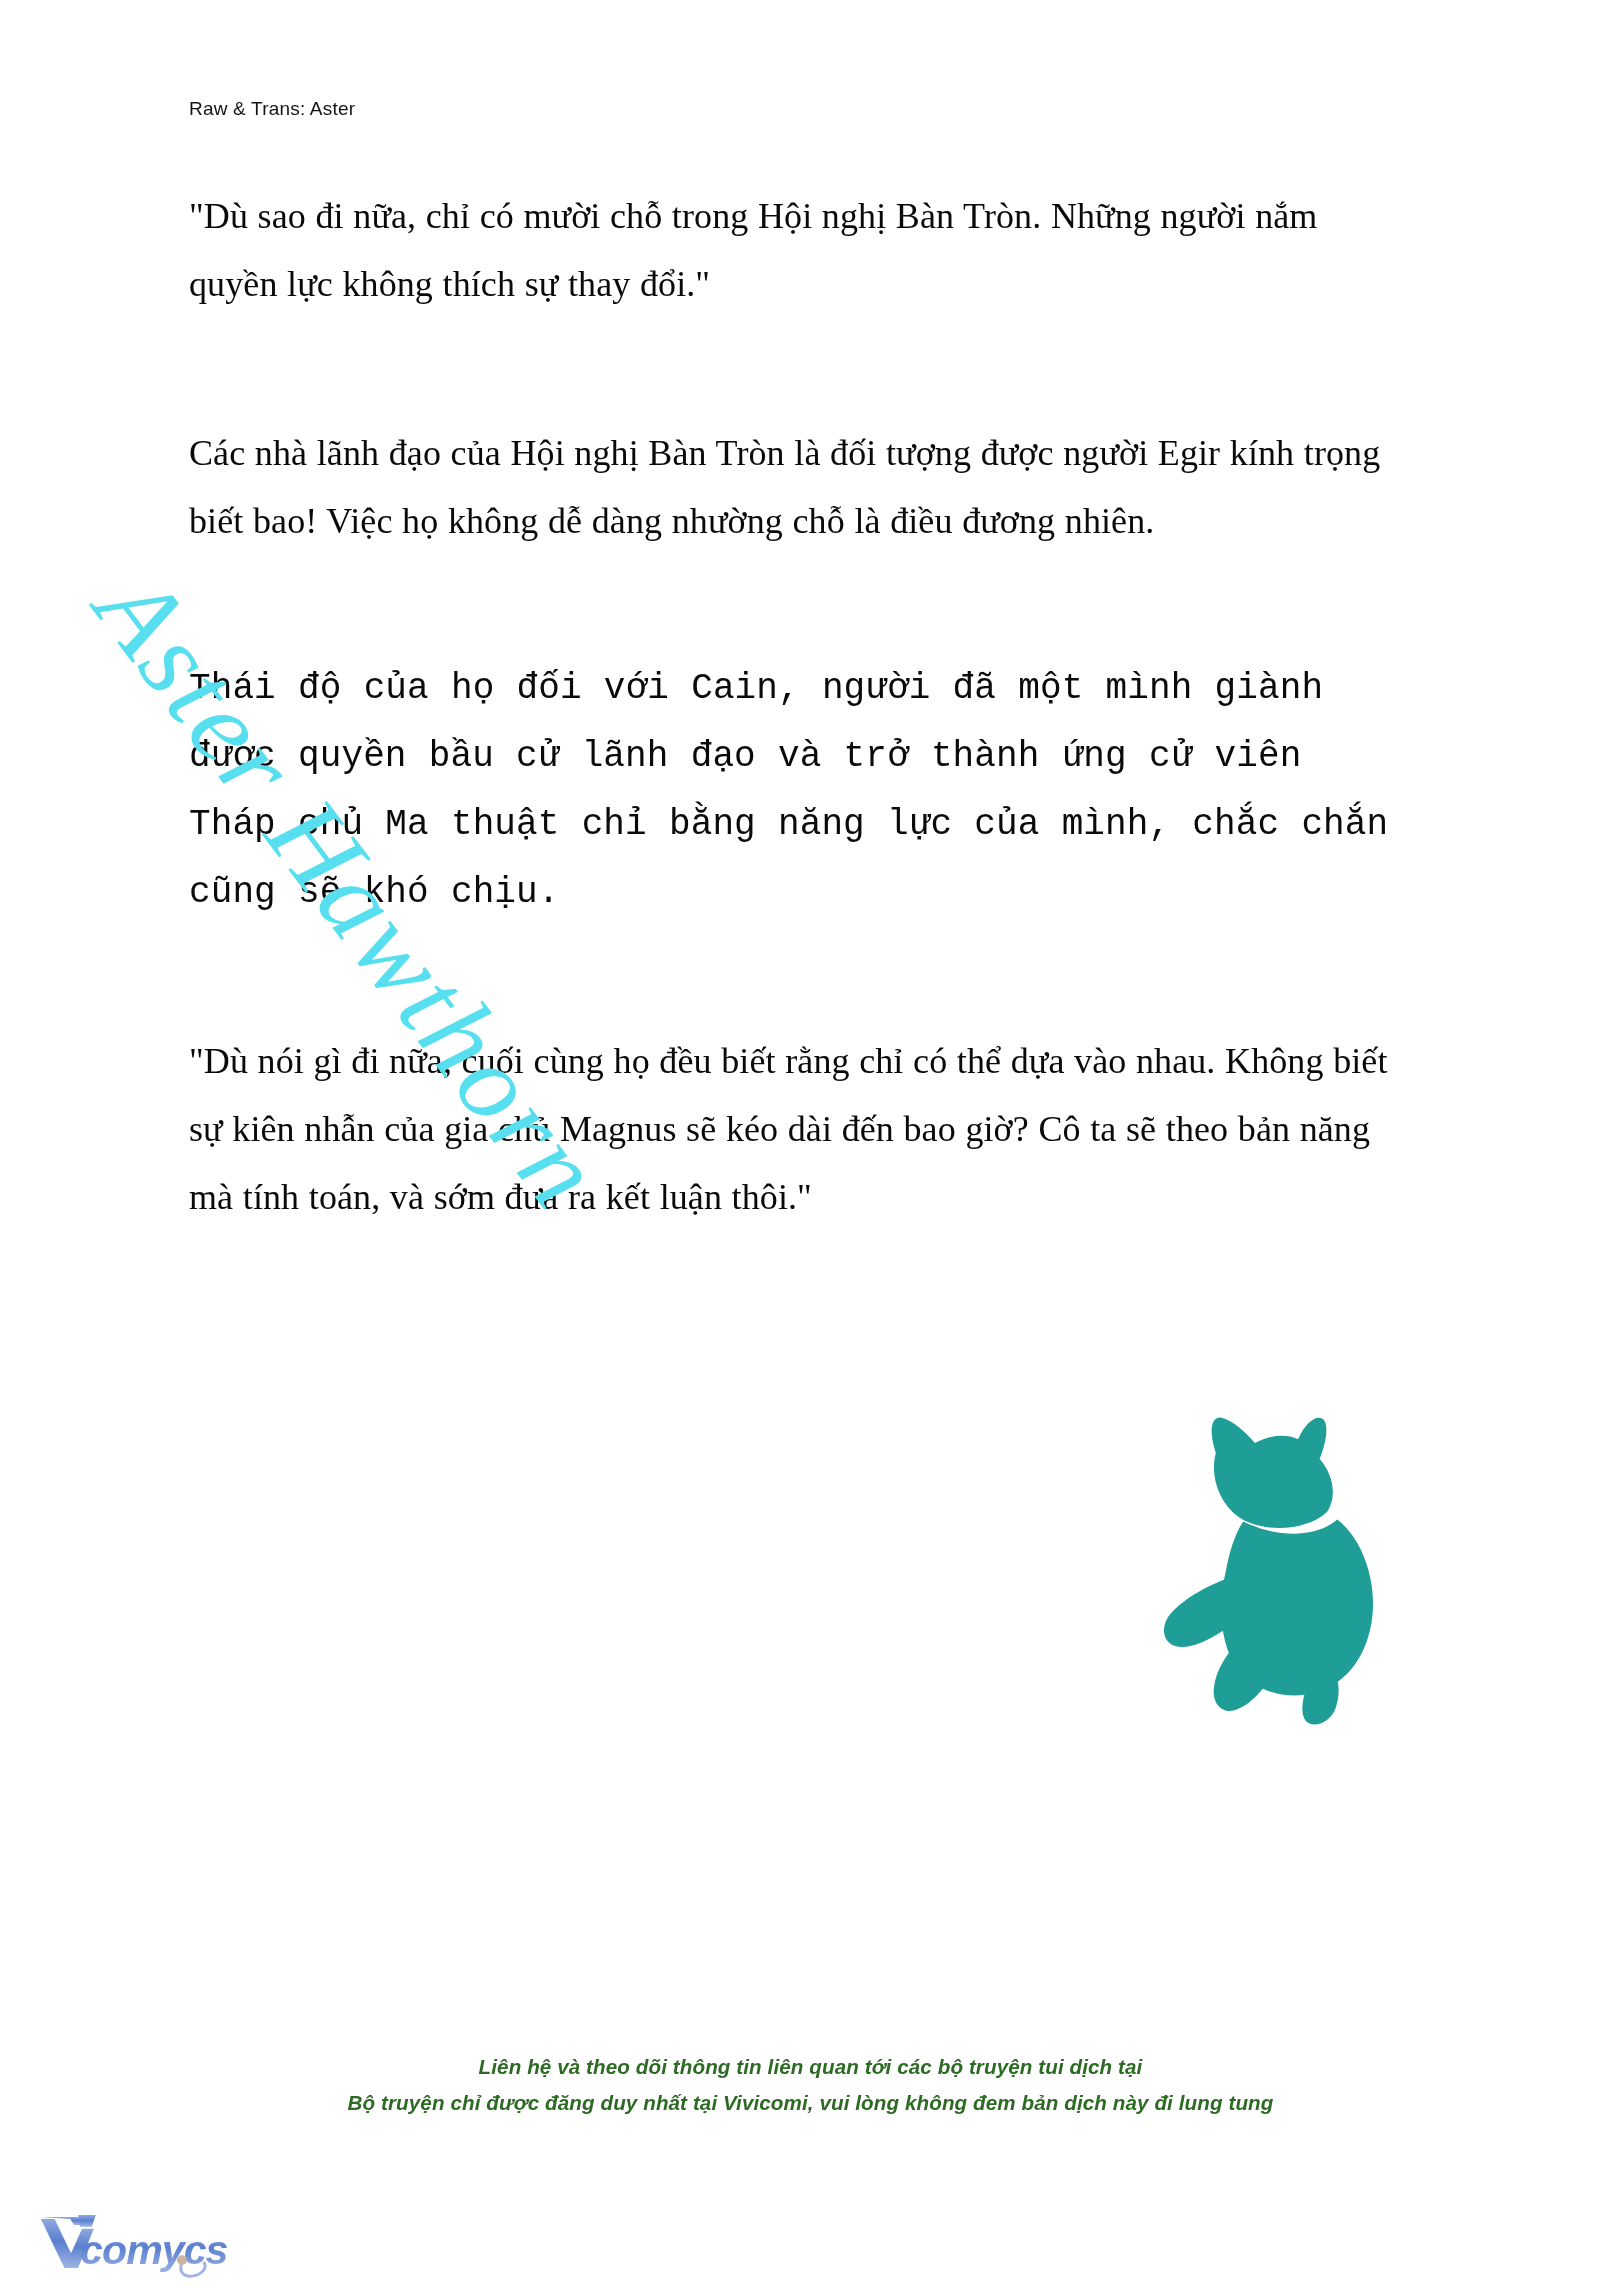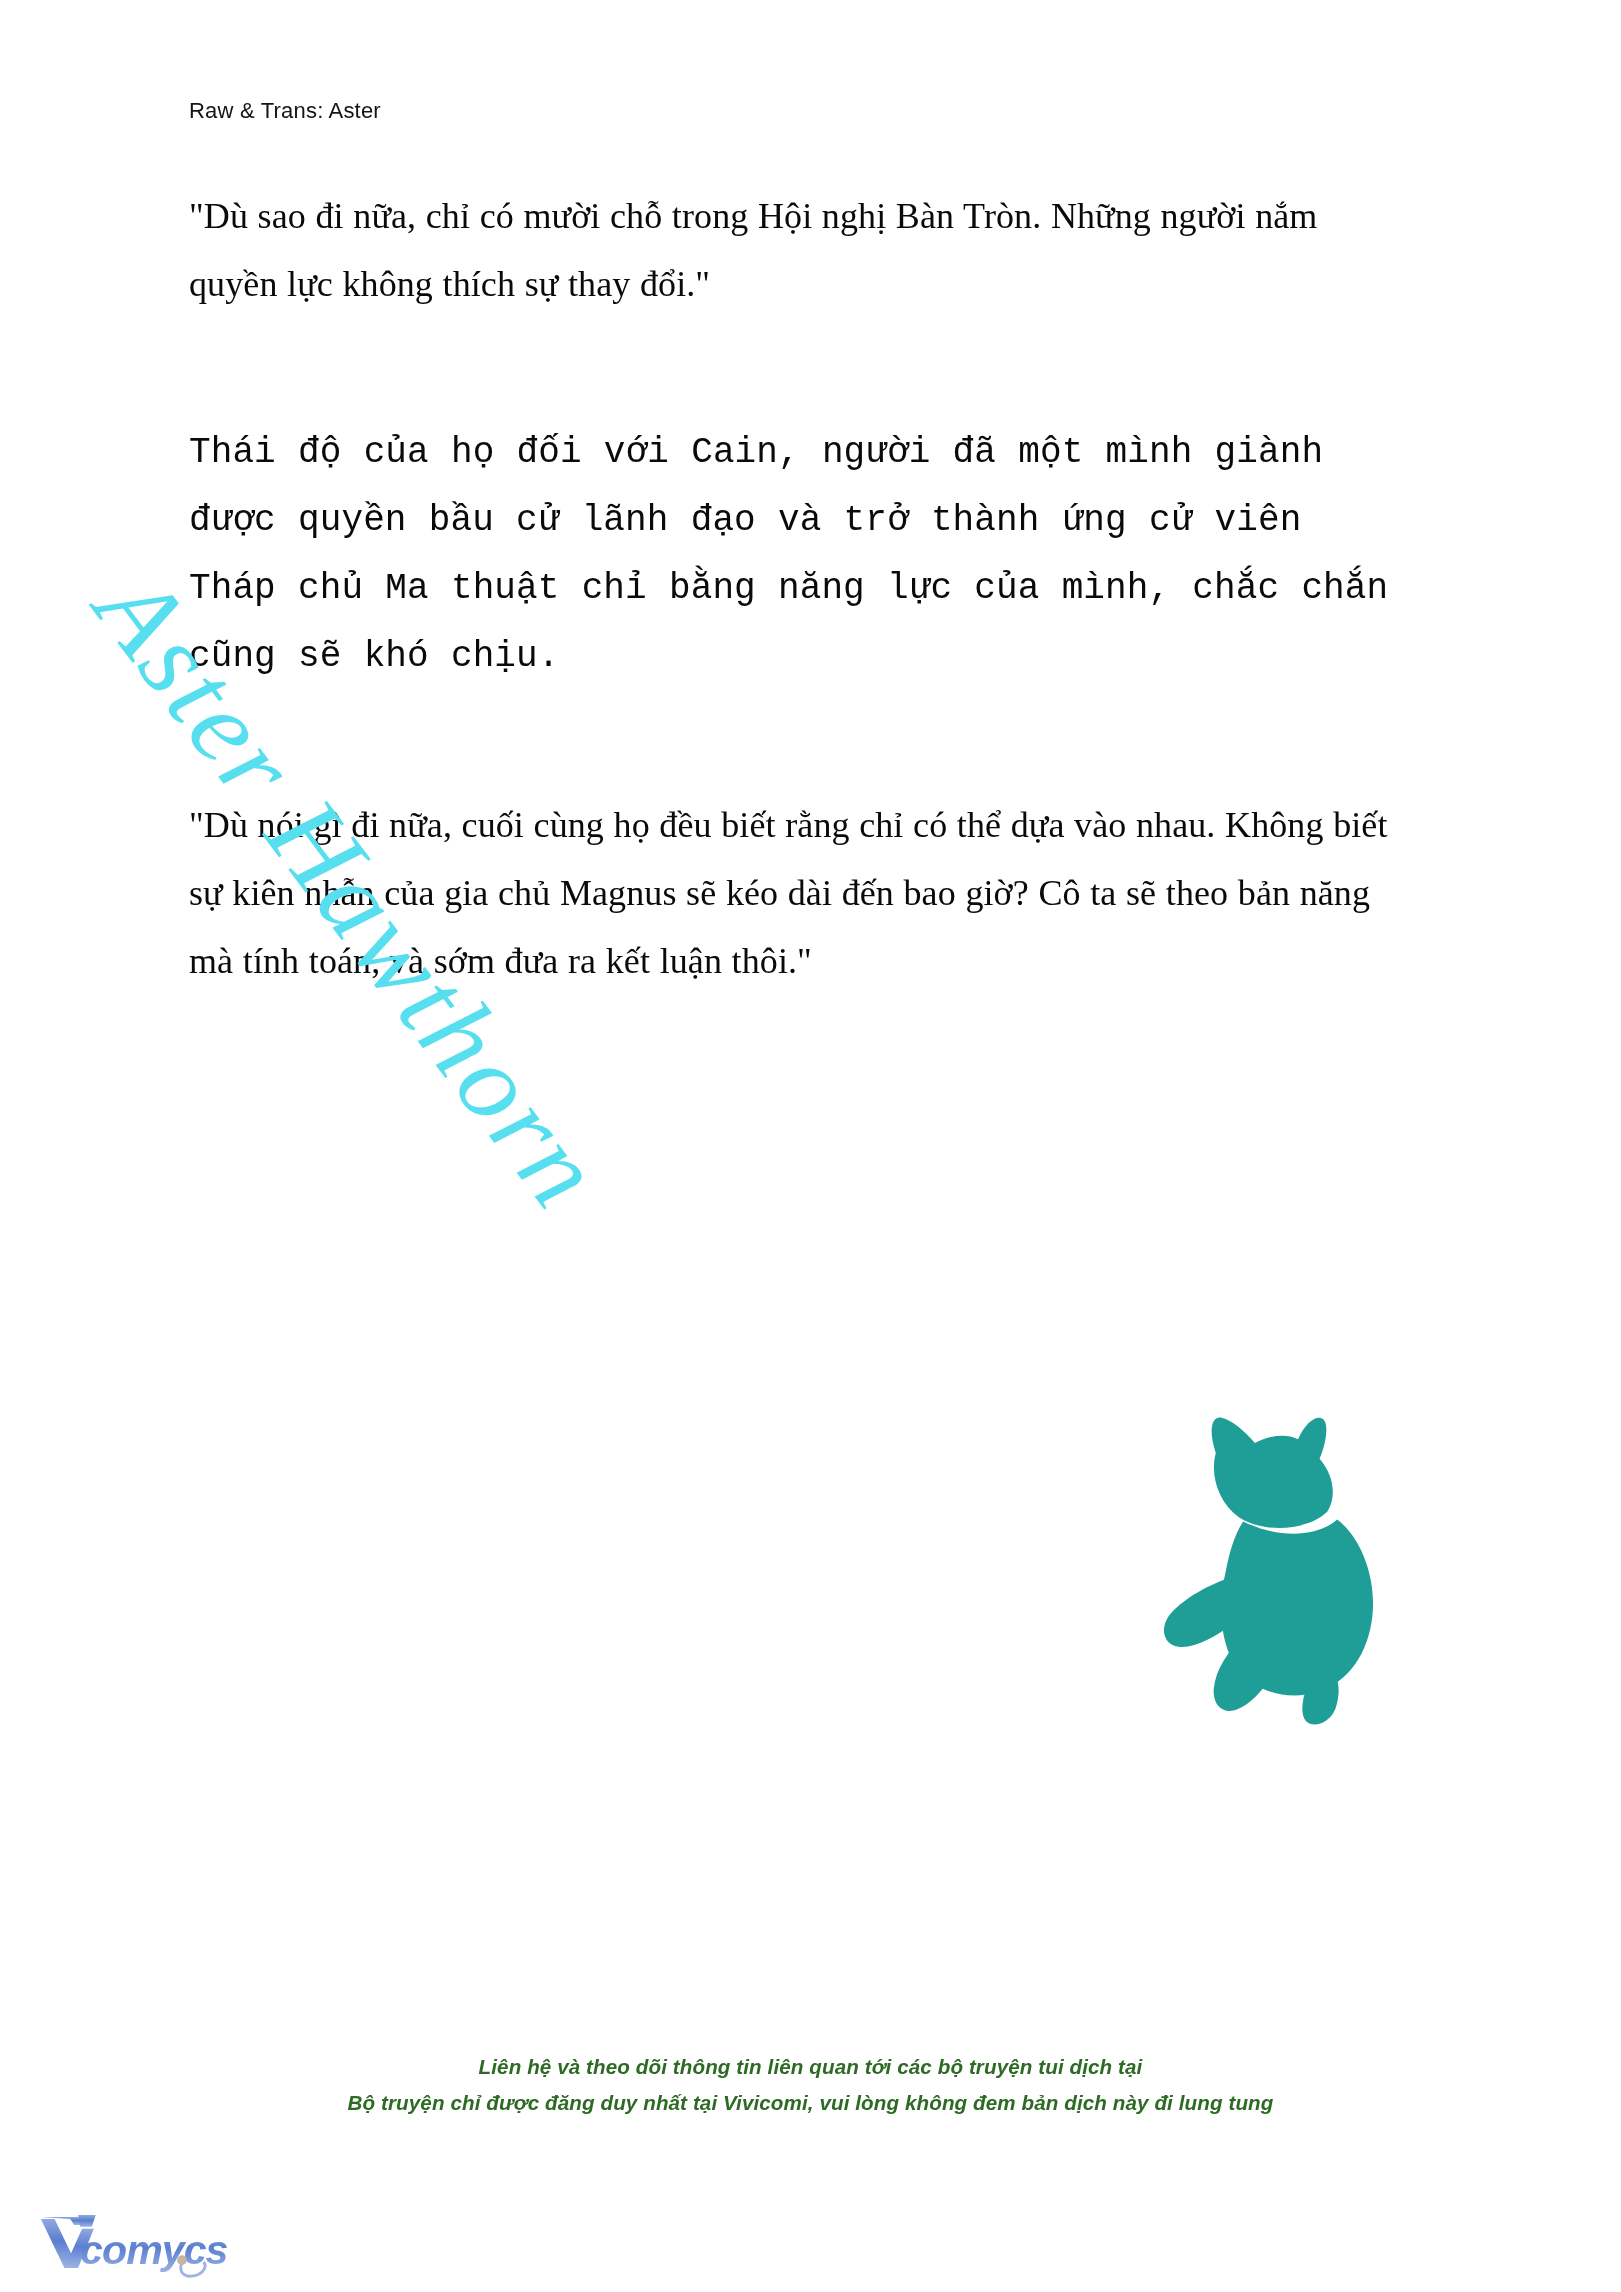--- a/index.html
+++ b/index.html
@@ -21,21 +21,21 @@
     inset: 0;
     background: #ffffff;
   }
 
   
   .credit-header {
     position: absolute;
     left: 189px;
     top: 98px;
     font-family: "Liberation Sans", "DejaVu Sans", sans-serif;
-    font-size: 22px;
+    font-size: 19px;
     color: #141414;
     letter-spacing: 0.2px;
     white-space: nowrap;
     text-align: right;
   }
 
   
   .body-copy {
     position: absolute;
     left: 189px;
@@ -114,20 +114,21 @@
 </style>
 </head>
 <body>
 
 <div class="page">
 
   <div class="credit-header">Raw &amp; Trans: Aster</div>
 
   <div class="body-copy">
     <p class="para p1">"Dù sao đi nữa, chỉ có mười chỗ trong Hội nghị Bàn Tròn. Những người nắm quyền lực không thích sự thay đổi."</p>
+    <p class="para p2">Các nhà lãnh đạo của Hội nghị Bàn Tròn là đối tượng được người Egir kính trọng biết bao! Việc họ không dễ dàng nhường chỗ là điều đương nhiên.</p>
     <p class="para p3">Thái độ của họ đối với Cain, người đã một mình giành được quyền bầu cử lãnh đạo và trở thành ứng cử viên Tháp chủ Ma thuật chỉ bằng năng lực của mình, chắc chắn cũng sẽ khó chịu.</p>
     <p class="para p4">"Dù nói gì đi nữa, cuối cùng họ đều biết rằng chỉ có thể dựa vào nhau. Không biết sự kiên nhẫn của gia chủ Magnus sẽ kéo dài đến bao giờ? Cô ta sẽ theo bản năng mà tính toán, và sớm đưa ra kết luận thôi."</p>
   </div>
 
   <div class="watermark">Aster Hawthorn</div>
 
   <div class="cat-mascot">
     <svg viewBox="0 0 300 330" width="294" height="323" xmlns="http://www.w3.org/2000/svg" aria-hidden="true">
       <g fill="#1f9d97">
 

